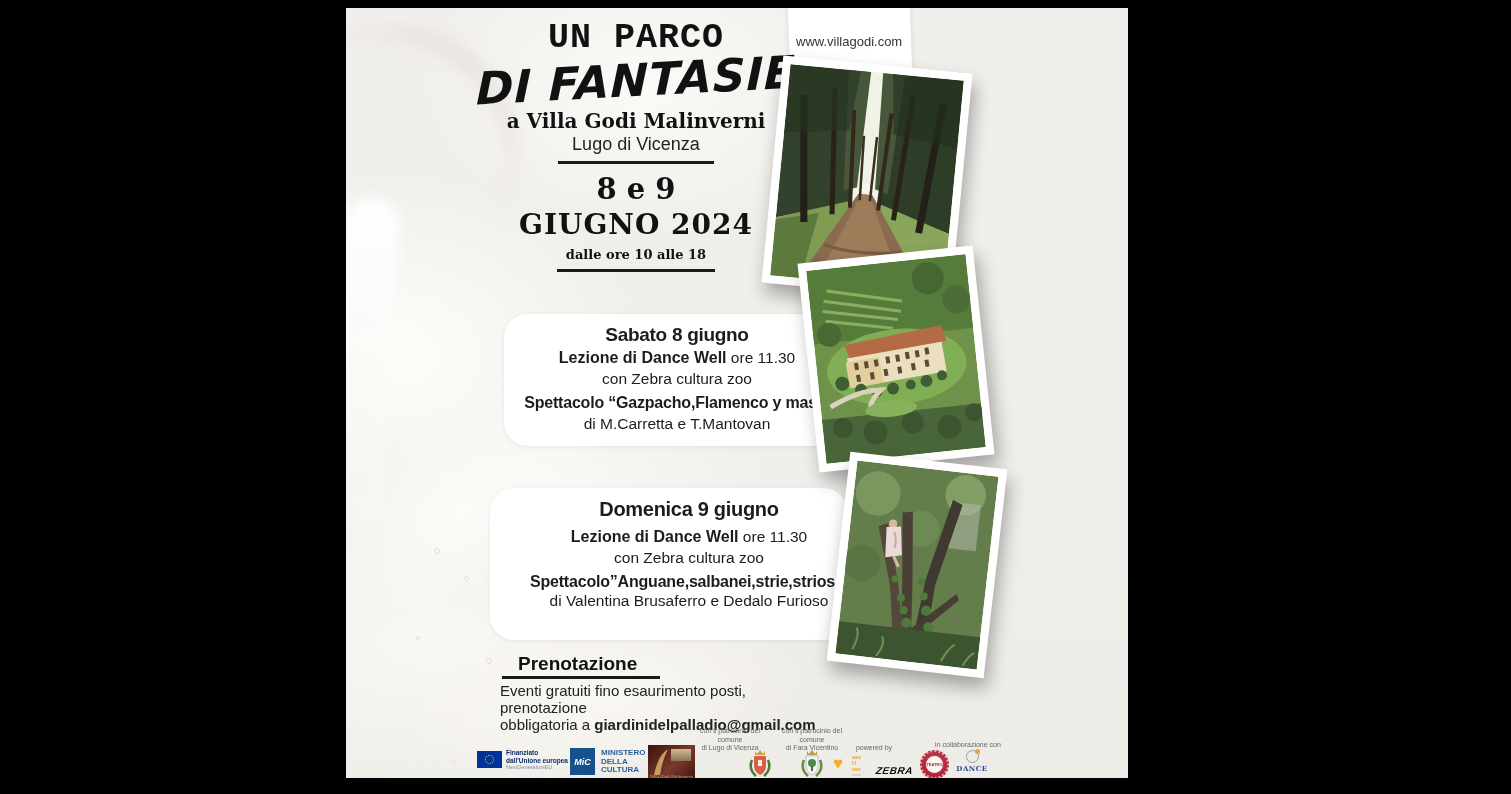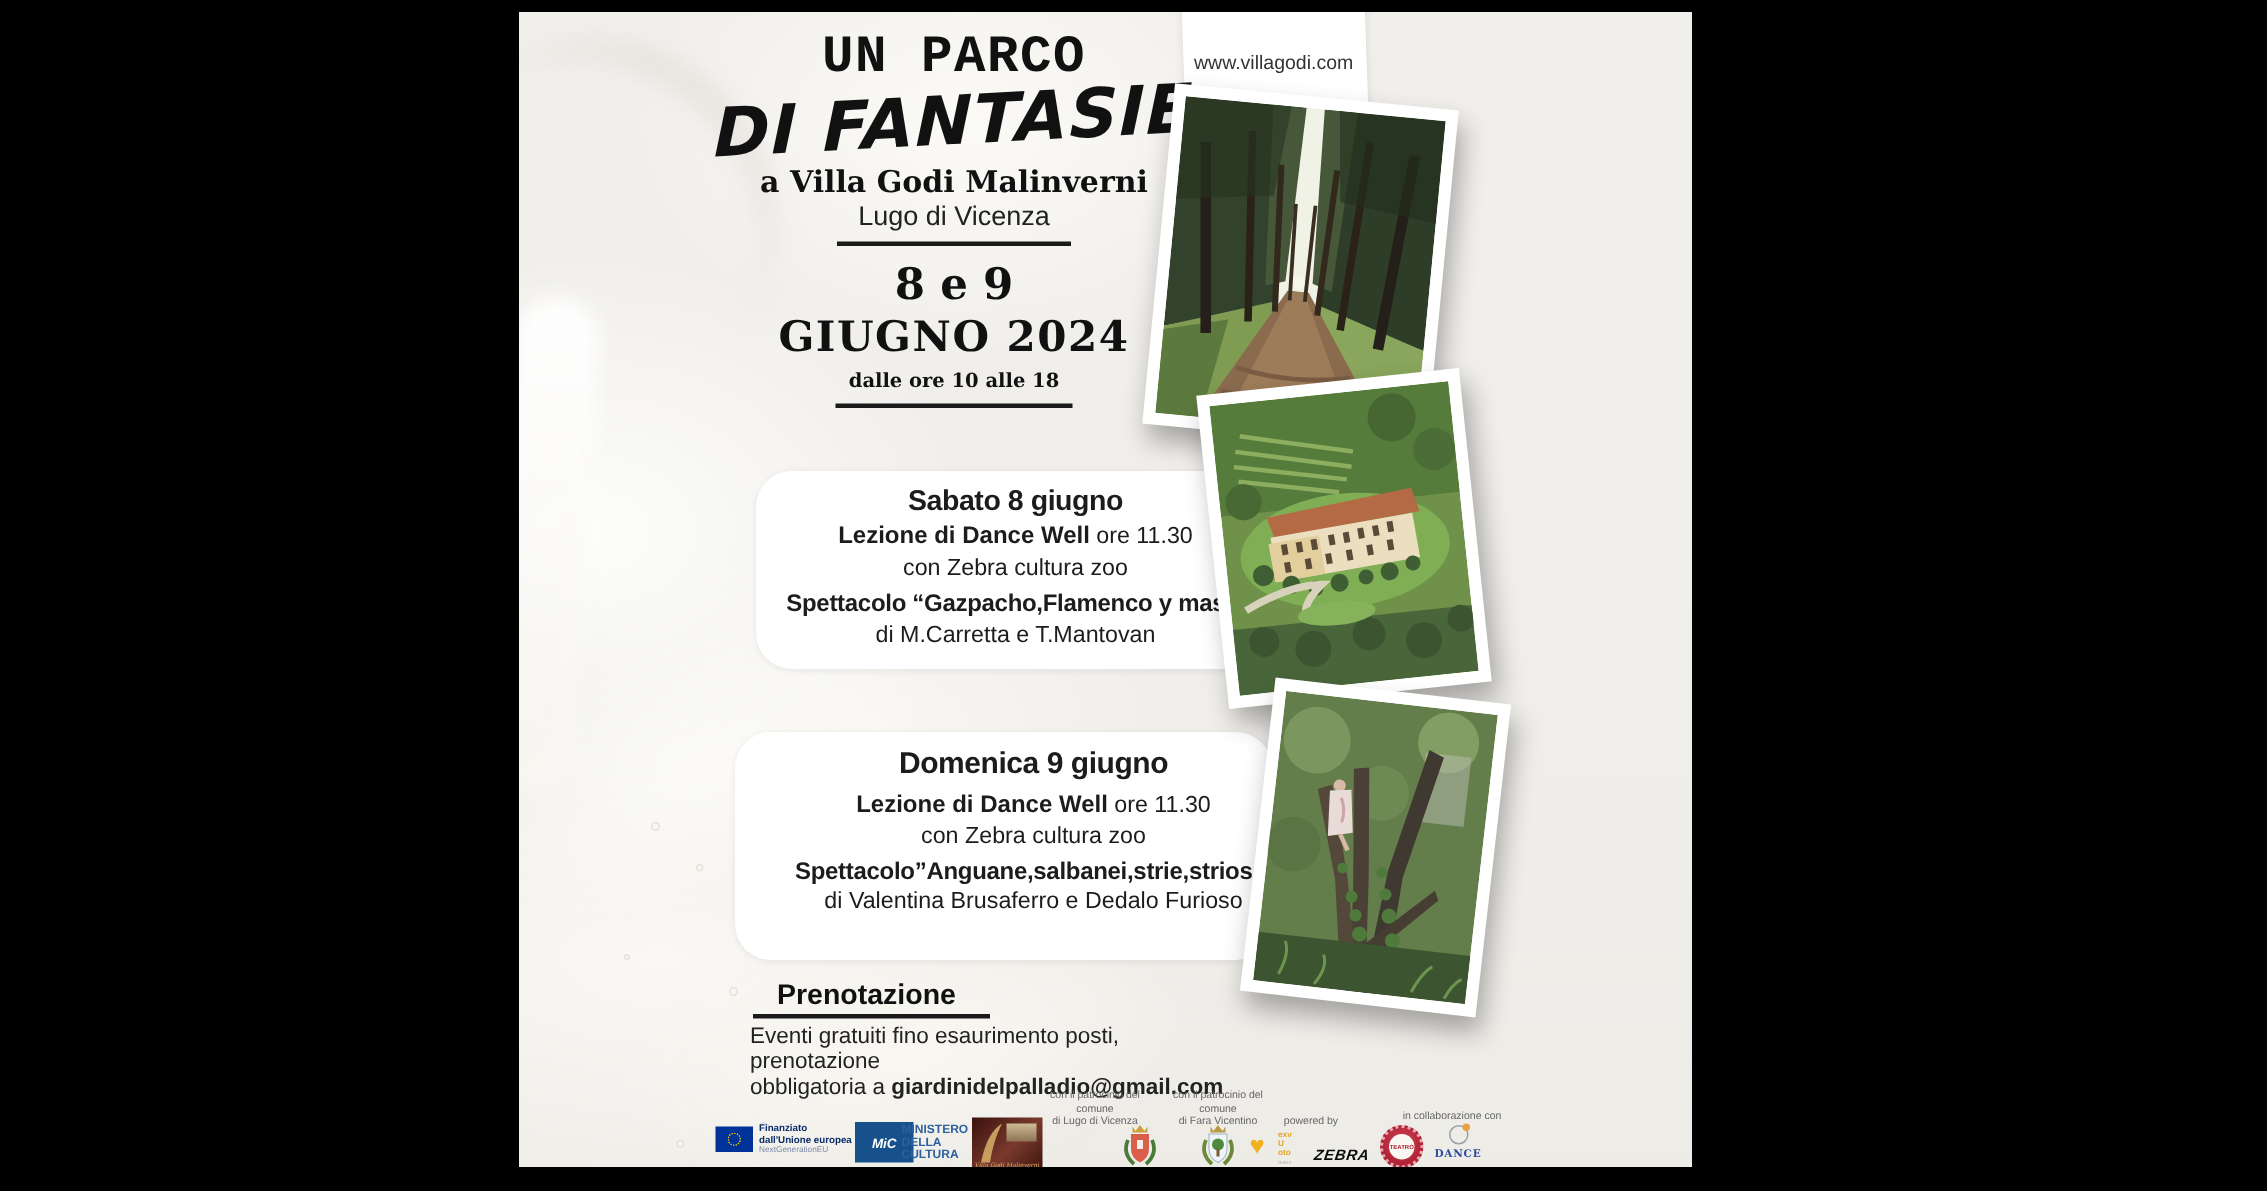--- a/index.html
+++ b/index.html
@@ -74,21 +74,21 @@
   .book-body  { left:154px; top:674px; width:320px; font-size:15px; color:#222; line-height:17px; }
 
   
   .ft-small { font-size:7px; color:#666; line-height:8.5px; text-align:center; }
   .eu-flag { left:131px; top:743px; width:25px; height:17px; background:#003399;
              display:flex; align-items:center; justify-content:center; }
   .eu-stars { width:9px; height:9px; border-radius:50%; border:1px dotted #ffcc00; }
   .eu-text { left:160px; top:741px; width:70px; text-align:left; }
   .eu-text .b { font-size:6.5px; font-weight:700; color:#0b2d6b; line-height:7.5px; }
   .eu-text .n { font-size:5.5px; color:#7c89a8; line-height:7px; }
-  .mic-box { left:224px; top:740px; width:39px; height:27px; background:#16518c; color:#fff;
+  .mic-box { left:224px; top:740px; width:25px; height:27px; background:#16518c; color:#fff;
              display:flex; align-items:center; justify-content:center;
              font-weight:700; font-style:italic; font-size:9px; }
   .mic-text { left:255px; top:741px; font-size:8px; font-weight:700; color:#2e5f9e; line-height:8.5px; text-align:left; }
   .villa-logo { left:302px; top:737px; width:47px; height:37px;
                 background:linear-gradient(135deg,#3a120d 0%,#7a392c 55%,#3a120d 100%);
                 overflow:hidden; }
   .villa-photo { position:absolute; right:4px; top:4px; width:20px; height:12px;
                  background:linear-gradient(180deg,#cdbb96,#8d7354); }
   .villa-name { position:absolute; left:0; bottom:3px; width:100%; text-align:center;
                 font-family:"DejaVu Serif", serif; font-style:italic;

